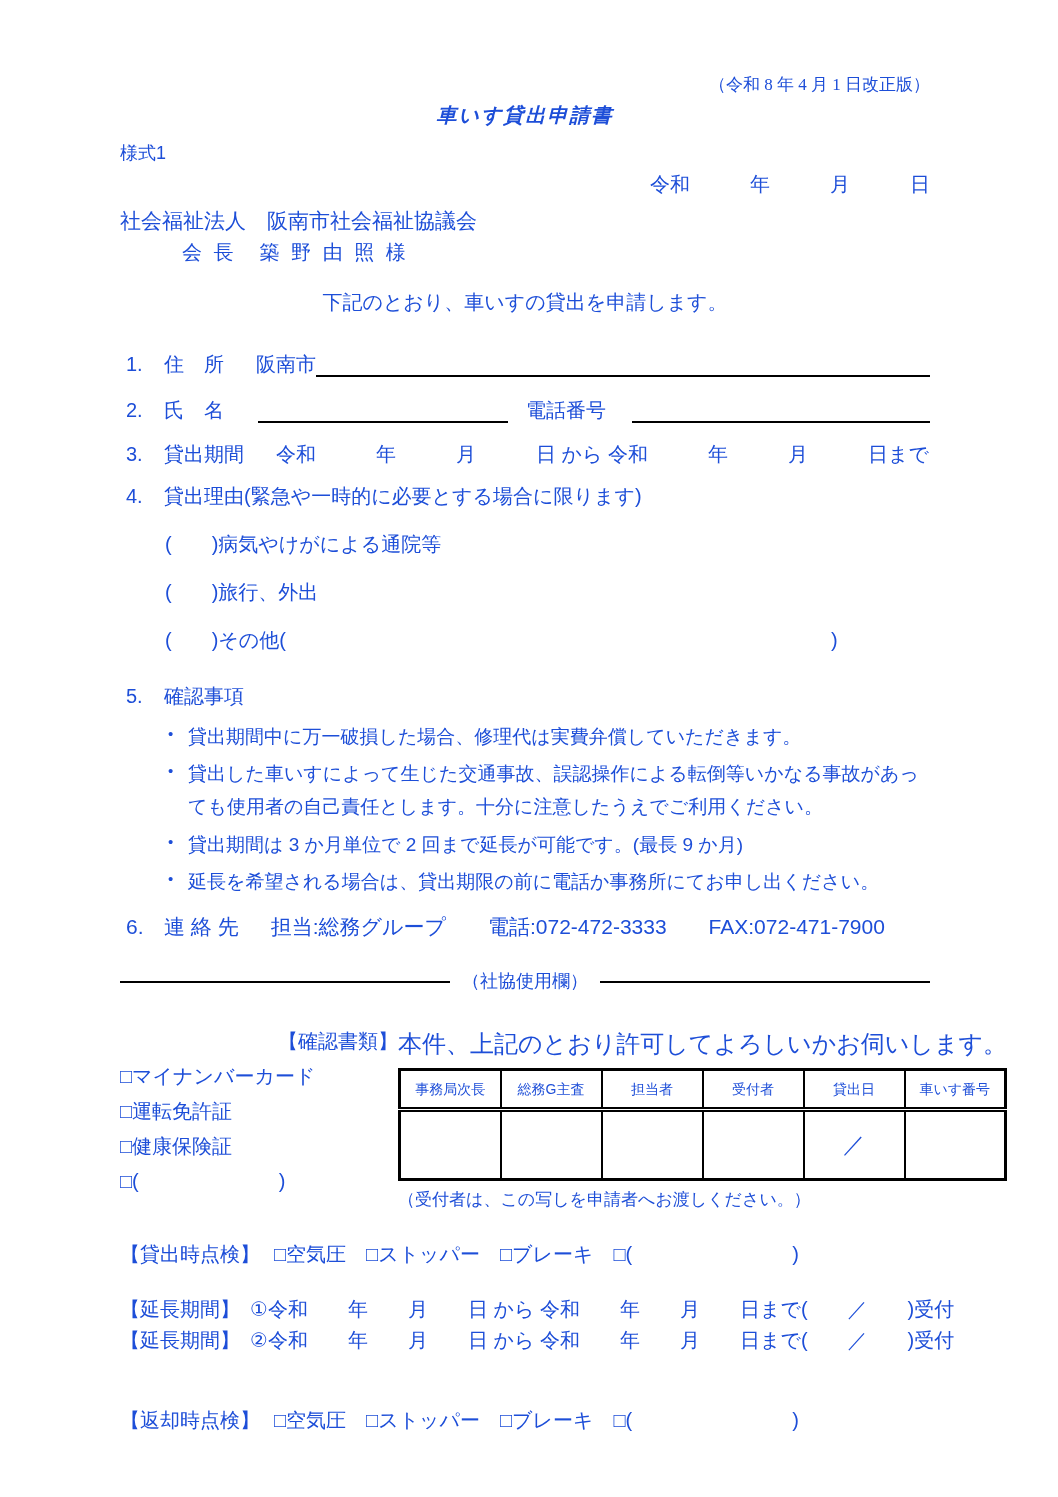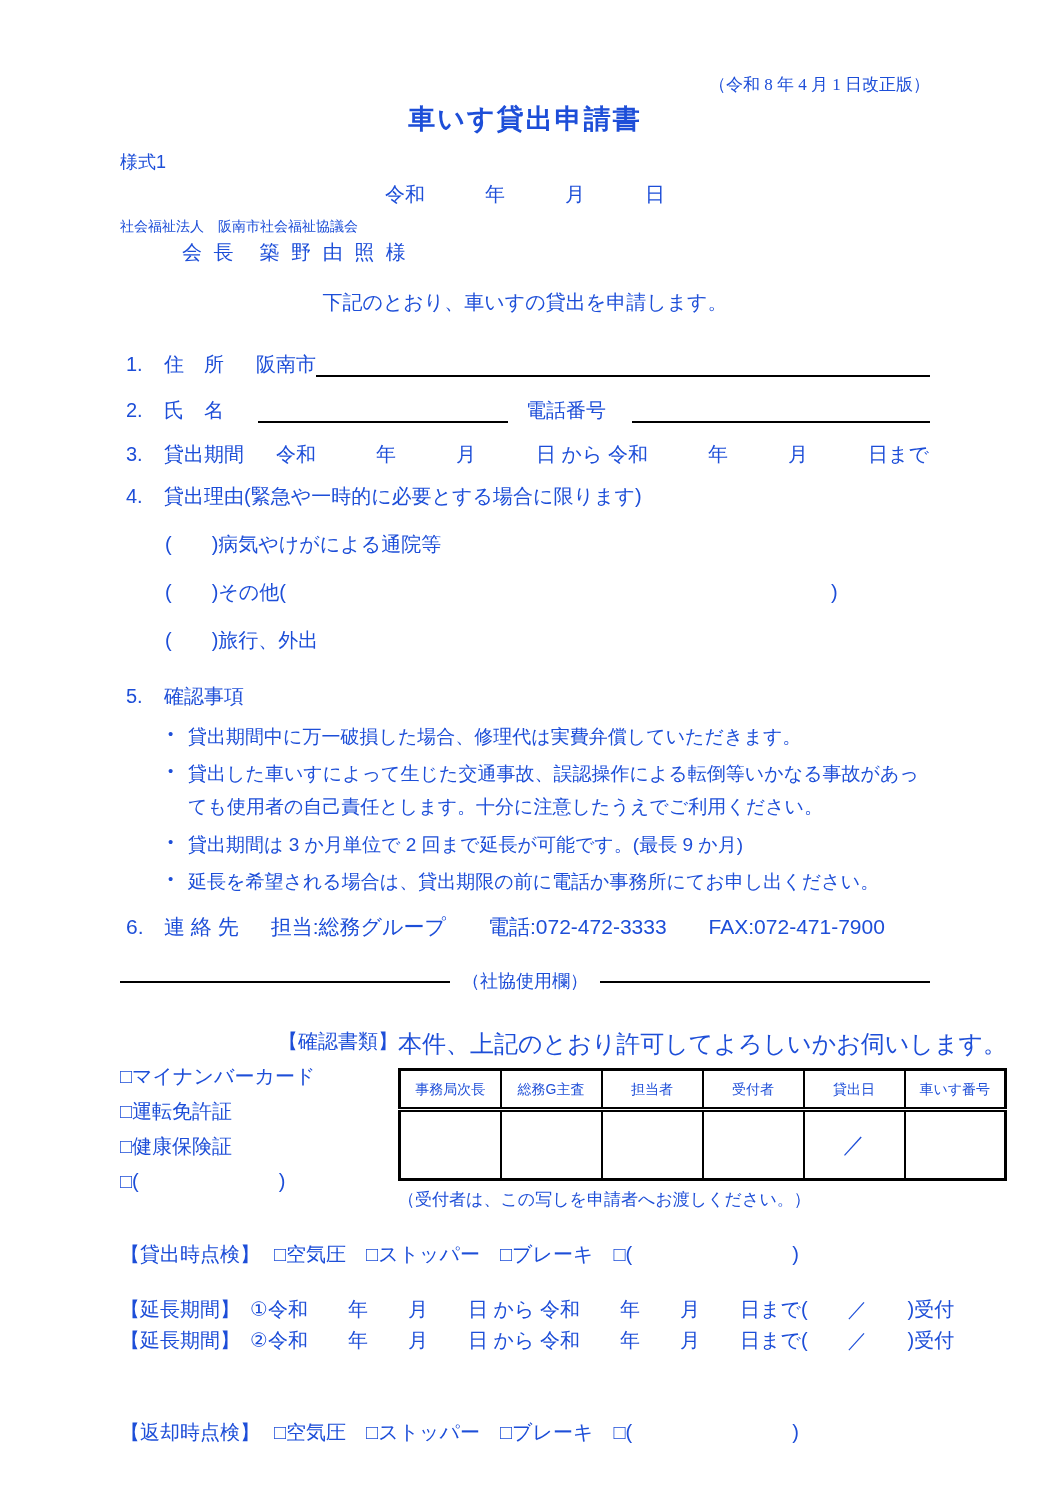--- a/index.html
+++ b/index.html
@@ -9,25 +9,25 @@
     padding:0 128px 0 120px;
     font-family:"Liberation Sans","DejaVu Sans",sans-serif;
     font-size:20px;line-height:1.3;
   }
   .revision-note{
     padding-top:74px;text-align:right;
     font-family:"Liberation Serif","DejaVu Serif",serif;
     font-size:17px;
   }
   .title{
-    margin:6px 0 0;text-align:center;font-size:27px;font-weight:bold;letter-spacing:2px;
+    margin:6px 0 0;text-align:center;font-size:20px;font-weight:bold;letter-spacing:2px;font-style:italic;
   }
   .form-number{margin-top:14px;font-size:18px;}
-  .date-line{margin-top:6px;text-align:center;font-size:20px;}
-  .org{margin-top:10px;font-size:14px;}
+  .date-line{margin-top:6px;text-align:right;font-size:20px;}
+  .org{margin-top:10px;font-size:21px;}
   .addressee{margin-top:4px;padding-left:62px;font-size:20px;letter-spacing:3px;}
   .statement{margin-top:24px;text-align:center;font-size:20px;}
 
   .form-items{margin-top:36px;}
   .item-row{display:flex;align-items:baseline;margin-left:6px;}
   .item-no{width:38px;flex:none;}
   .item-label{flex:none;white-space:pre;}
   .item-value{white-space:pre;}
   .fill-line{border-bottom:2px solid #000;align-self:stretch;}
   .fl-grow{flex:1;}
@@ -68,21 +68,21 @@
   .row-loan-inspect{margin-top:30px;}
   .inspect-heading{flex:none;}
   .inspect-checks{margin-left:14px;}
 
   .ext-row{display:flex;align-items:baseline;white-space:pre;font-size:20px;line-height:1.45;text-align:right;}
   .row-ext1{margin-top:28px;}
   .row-ext2{margin-top:2px;}
   .ext-number{margin-left:10px;}
 
   .return-area{position:relative;margin-top:24px;height:100px;}
-  .row-return-inspect{position:absolute;left:0;top:40px;}
+  .row-return-inspect{position:absolute;left:0;top:28px;}
   .return-table{position:absolute;right:-6px;top:0;border-collapse:collapse;table-layout:fixed;border:3px solid #000;width:192px;}
   .return-table th{border:2px solid #000;border-bottom:5px double #000;font-size:14px;font-weight:normal;padding:7px 2px;}
   .return-table td{border:2px solid #000;height:56px;text-align:center;font-size:20px;}
 </style>
 </head>
 <body>
 
 <div class="page">
 
   <div class="revision-note">（令和 8 年 4 月 1 日改正版）</div>
@@ -125,26 +125,26 @@
 
     <div class="item-row row-reason">
       <span class="item-no">4.</span>
       <span class="item-label">貸出理由(緊急や一時的に必要とする場合に限ります)</span>
     </div>
 
     <div class="reason-option">
       <span>(　　)病気やけがによる通院等</span>
     </div>
     <div class="reason-option">
+      <span>(　　)旅行、外出</span>
+    </div>
+    <div class="reason-option">
       <span>(　　)その他(</span>
       <span class="reason-spacer"></span>
       <span>)</span>
-    </div>
-    <div class="reason-option">
-      <span>(　　)旅行、外出</span>
     </div>
 
     <div class="item-row row-confirm">
       <span class="item-no">5.</span>
       <span class="item-label">確認事項</span>
     </div>
 
     <ul class="bullets">
       <li><span class="bullet-mark">•</span><span>貸出期間中に万一破損した場合、修理代は実費弁償していただきます。</span></li>
       <li><span class="bullet-mark">•</span><span>貸出した車いすによって生じた交通事故、誤認操作による転倒等いかなる事故があっても使用者の自己責任とします。十分に注意したうえでご利用ください。</span></li>

